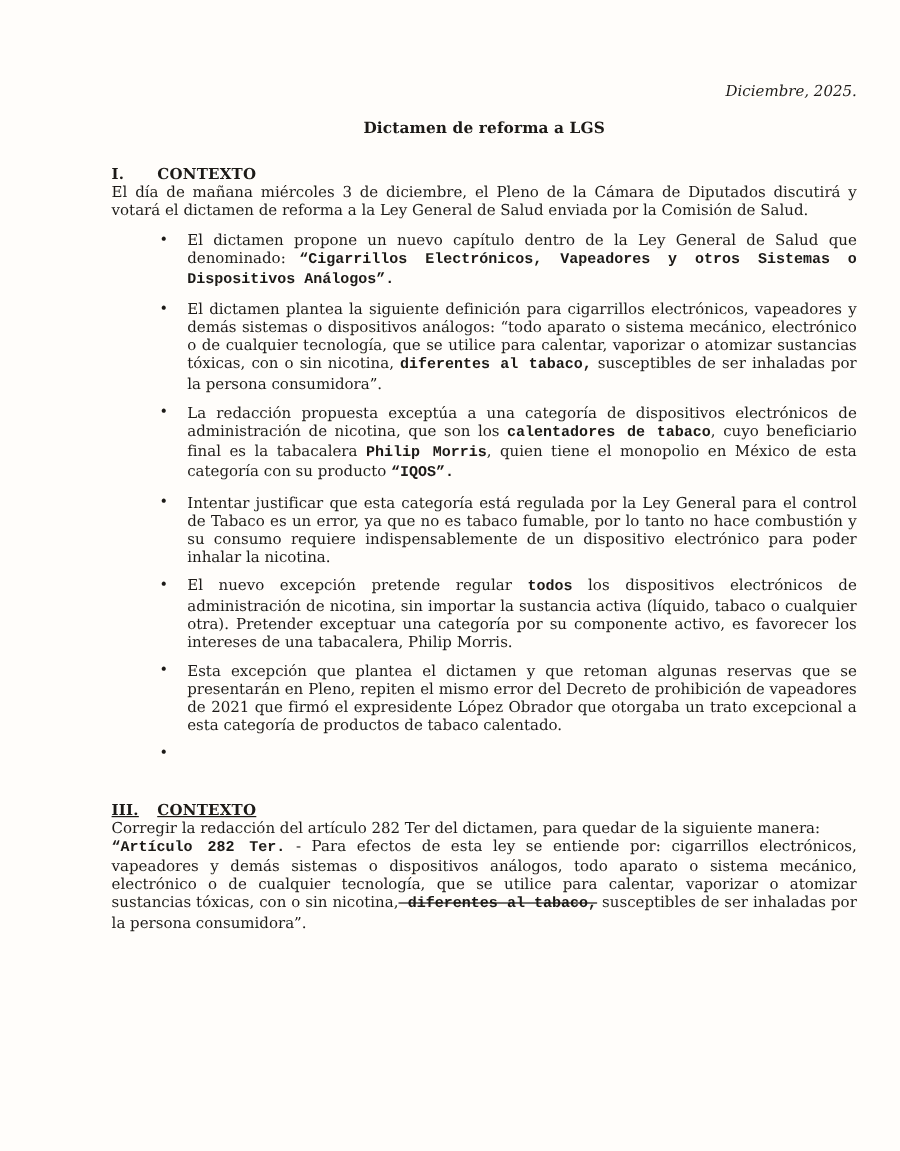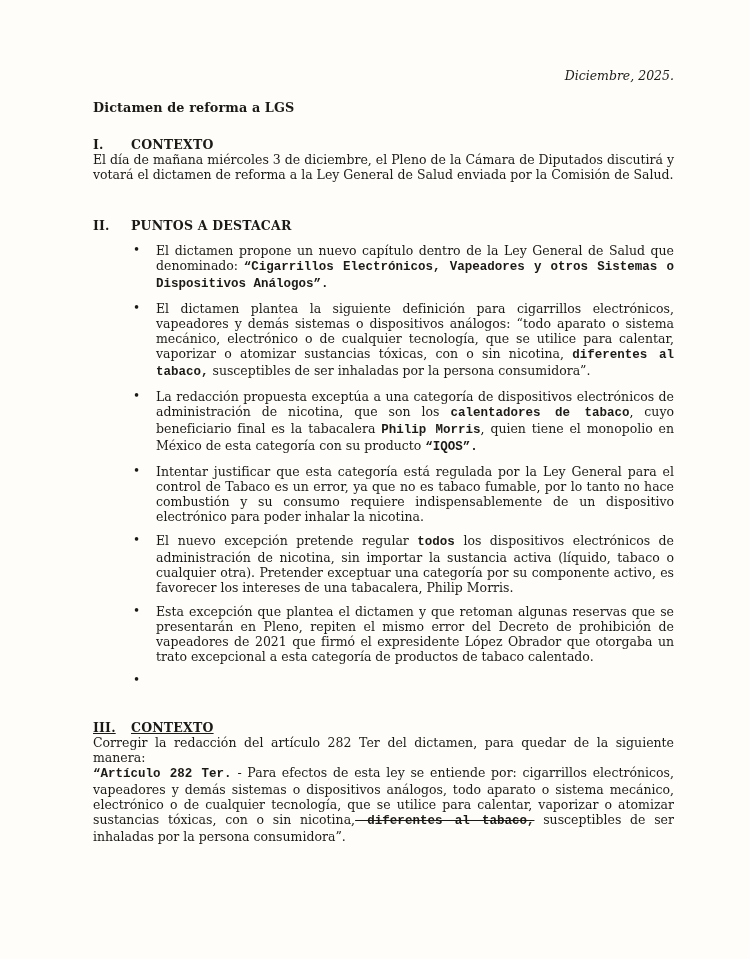--- a/index.html
+++ b/index.html
@@ -8,34 +8,34 @@
     background: var(--paper, #fffdfa);
     font-family: "DejaVu Serif", "Liberation Serif", serif;
   }
   .page {
     position: relative;
     width: 750px;
     height: 959px;
     margin: 0 auto;
     background: var(--paper, #fffdfa);
     color: var(--ink, #1c1a17);
-    padding: 68px 76px 30px 93px;
+    padding: 68px 36px 30px 93px;
     font-size: 12.5px;
     line-height: 15px;
     overflow: hidden;
   }
   .date {
     text-align: right;
     font-style: italic;
   }
   .doc-title {
     margin: 17px 0 0 0;
     font-size: 12.8px;
     font-weight: bold;
-    text-align: left;
+    text-align: center;
     letter-spacing: 0.1px;
   }
   section { display: block; }
   .sec-head {
     display: flex;
     font-weight: bold;
     letter-spacing: 0.2px;
   }
   .sec-contexto .sec-head { margin-top: 22px; }
   .sec-puntos   .sec-head { margin-top: 36px; }
@@ -79,24 +79,20 @@
     <div class="sec-head">
       <span class="sec-num">I.</span>
       <span class="sec-title">CONTEXTO</span>
     </div>
     <div class="blocks">
         <p class="para"><span>El día de mañana miércoles 3 de diciembre, el Pleno de la Cámara de Diputados discutirá y votará el dictamen de reforma a la Ley General de Salud enviada por la Comisión de Salud.</span></p>
       </div>
   </section>
 
   <section class="sec-puntos">
-    <div class="sec-head">
-      <span class="sec-num">II.</span>
-      <span class="sec-title">PUNTOS A DESTACAR</span>
-    </div>
     <div class="blocks">
         <div class="bullet-item">
           <span class="bullet-marker">•</span>
           <div class="bullet-text"><span>El dictamen propone un nuevo capítulo dentro de la Ley General de Salud que denominado: </span><span class="bold">“Cigarrillos Electrónicos, Vapeadores y otros Sistemas o Dispositivos Análogos”.</span></div>
         </div>
         <div class="bullet-item">
           <span class="bullet-marker">•</span>
           <div class="bullet-text"><span>El dictamen plantea la siguiente definición para cigarrillos electrónicos, vapeadores y demás sistemas o dispositivos análogos: “todo aparato o sistema mecánico, electrónico o de cualquier tecnología, que se utilice para calentar, vaporizar o atomizar sustancias tóxicas, con o sin nicotina, </span><span class="bold">diferentes al tabaco,</span><span> susceptibles de ser inhaladas por la persona consumidora”.</span></div>
         </div>
         <div class="bullet-item">

